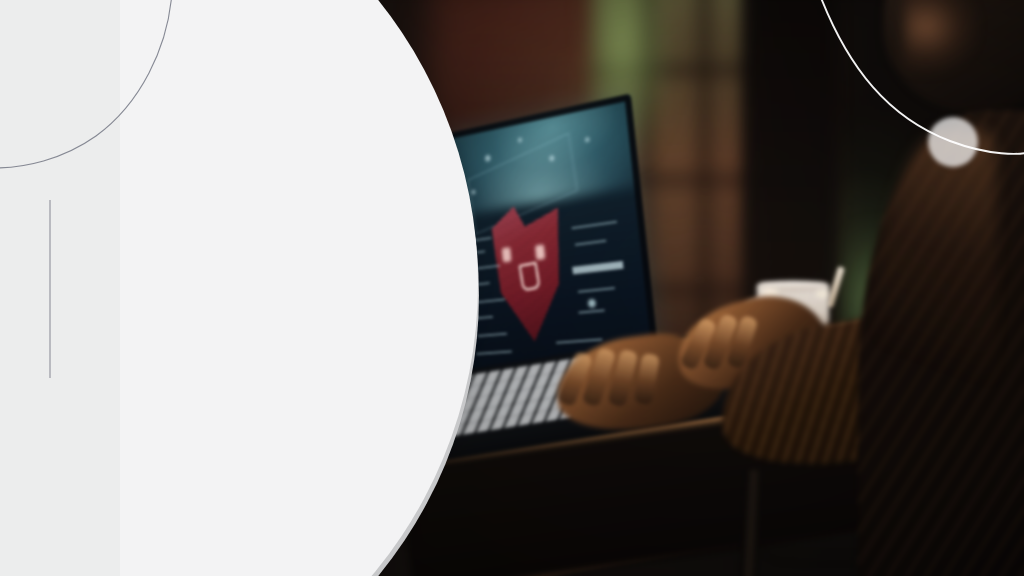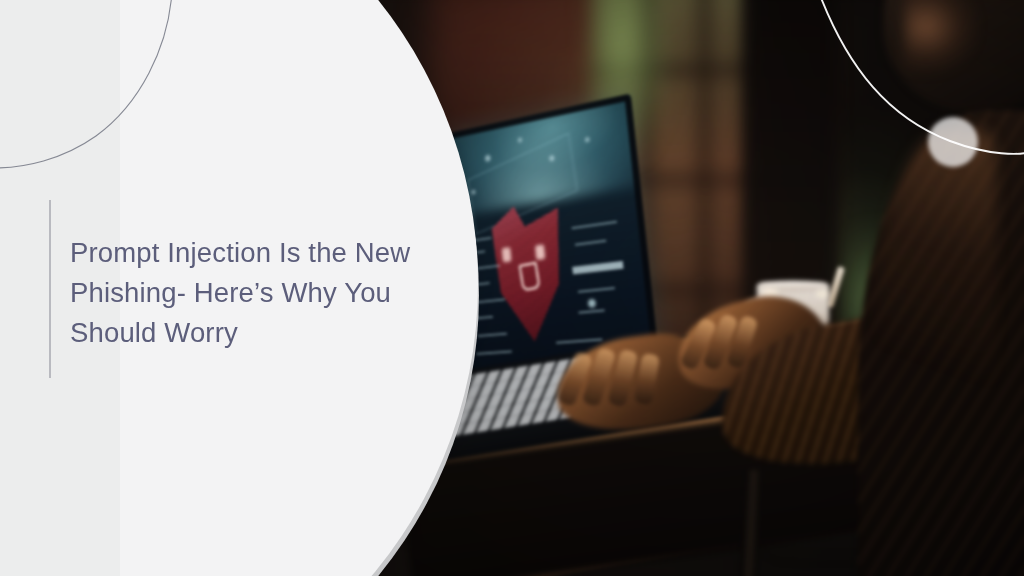--- a/index.html
+++ b/index.html
@@ -474,17 +474,14 @@
 
   <div class="panel-ring"></div>
   <div class="panel-inner"></div>
   <div class="panel-flat"></div>
 
   <svg class="decor-left" viewBox="0 0 1024 576" aria-hidden="true">
     <path d="M 172 -8 C 168 48 140 104 96 136 C 62 160 24 168 -6 168" fill="none" stroke="#7a7d8a" stroke-width="1.1" opacity="0.9"></path>
   </svg>
 
   <div class="accent-rule"></div>
-  <h1 class="title">Prompt Injection Is the New
-Phishing- Here’s Why You
-Should Worry</h1>
 
 </div>
 
 </body></html>

